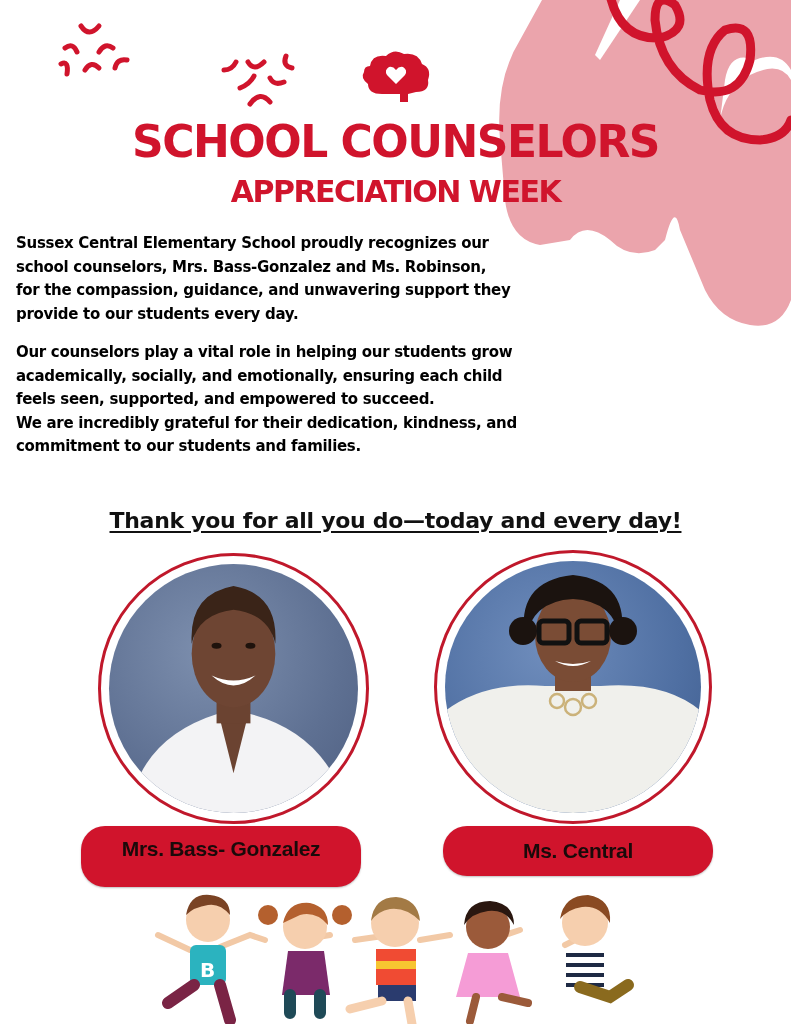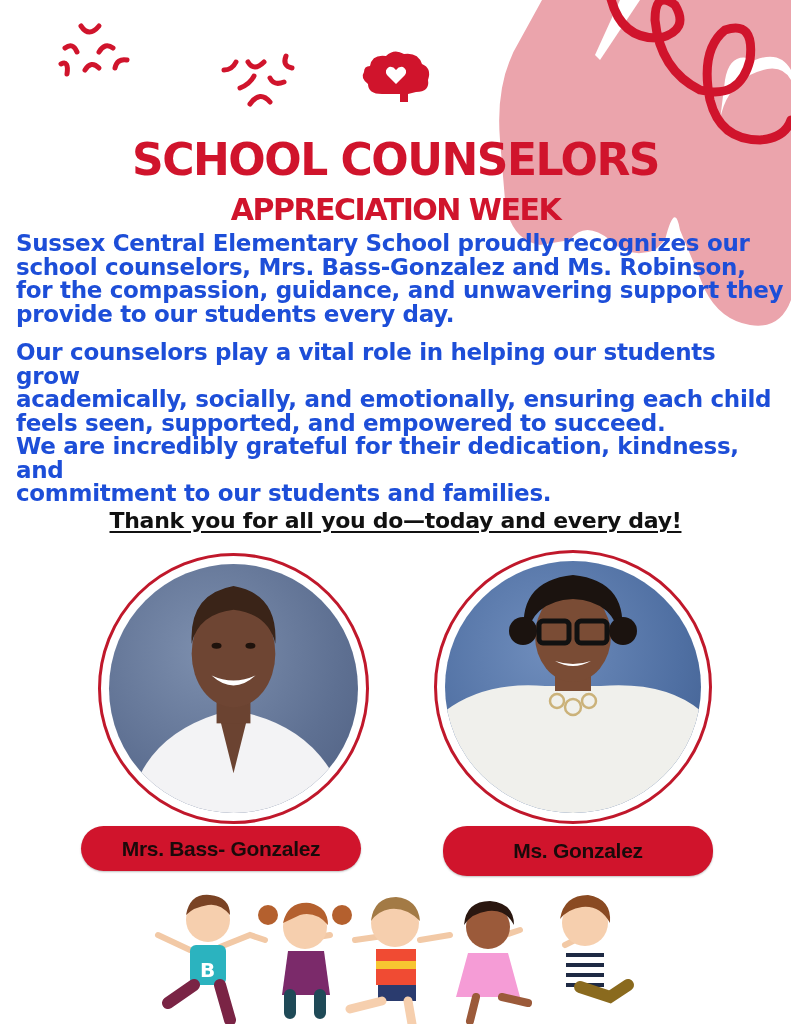--- a/index.html
+++ b/index.html
@@ -9,33 +9,33 @@
       font-family: "DejaVu Sans", sans-serif;
     }
     .deco { position: absolute; }
     .pink-blob { left: 480px; top: 0; width: 311px; height: 330px; z-index: 0; }
     .spiral { left: 600px; top: 0; width: 191px; height: 160px; z-index: 1; }
     .burst1 { left: 55px; top: 20px; width: 85px; height: 62px; z-index: 1; }
     .burst2 { left: 218px; top: 48px; width: 85px; height: 62px; z-index: 1; }
     .brain { left: 360px; top: 48px; width: 72px; height: 56px; z-index: 1; }
 
     .title {
-      position: absolute; left: 0; width: 791px; top: 135px; z-index: 2;
+      position: absolute; left: 0; width: 791px; top: 117px; z-index: 2;
       text-align: center; color: #d0142c;
       font-family: "DejaVu Sans", sans-serif; font-weight: bold;
       font-size: 44px; line-height: 50px; letter-spacing: -1.5px;
       margin: 0;
     }
     .title span { display: block; }
     .title .l2 { font-size: 30px; }
 
     .body-text {
       position: absolute; left: 16px; top: 232px; width: 770px; z-index: 2;
-      color: #1d4ed8; font-family: "DejaVu Sans", sans-serif; font-weight: bold;
-      font-size: 23px; line-height: 23.5px; letter-spacing: -0.3px;
+      color: #000000; font-family: "DejaVu Sans", sans-serif; font-weight: bold;
+      font-size: 15px; line-height: 23.5px; letter-spacing: -0.3px;
     }
     .body-text p { margin: 0; white-space: pre-line; }
     .body-text .p2 { margin-top: 15px; }
 
     .thanks {
       position: absolute; left: 0; width: 791px; top: 508px; z-index: 2;
       text-align: center; color: #111111; font-weight: bold;
       font-family: "DejaVu Sans", sans-serif; font-size: 22px; letter-spacing: -0.3px;
       text-decoration: underline; text-decoration-thickness: 2px; text-underline-offset: 3px;
     }
@@ -55,21 +55,21 @@
       background: radial-gradient(circle at 40% 35%, #6f8dbc 0%, #4f6fa2 60%, #3d5a8a 100%);
     }
     .photo-inner svg { width: 100%; height: 100%; display: block; }
 
     .name-pill {
       position: absolute; z-index: 2; background: #d0142c; color: #1a0a0a;
       border-radius: 24px; text-align: center; font-weight: bold;
       font-family: "Liberation Sans", sans-serif; font-size: 21px; letter-spacing: -0.3px;
       box-shadow: 0 1px 2px rgba(0,0,0,0.25);
     }
-    .name-pill.left { left: 81px; top: 826px; width: 280px; height: 45px; line-height: 45px; text-align: center; }
+    .name-pill.left { left: 81px; top: 826px; width: 280px; height: 61px; line-height: 45px; text-align: center; }
     .name-pill.right { left: 443px; top: 826px; width: 270px; height: 50px; line-height: 50px; }
 
     .kids { position: absolute; left: 150px; top: 885px; width: 490px; height: 139px; z-index: 2; }
   </style>
 </head>
 <body>
 
 <svg class="deco pink-blob" viewBox="0 0 311 330">
   <path d="M 62 0 L 311 0 L 311 70 Q 300 50 275 60 Q 250 50 245 80 L 240 120 Q 245 90 270 75 Q 300 60 311 80 L 311 300 Q 300 330 270 325 Q 240 320 225 290 L 200 230 Q 195 200 185 240 L 175 250 Q 150 260 130 240 Q 105 220 90 240 L 60 245 Q 30 240 25 200 L 20 140 Q 15 80 40 40 Z" fill="#eba4ac"></path>
   <path d="M 140 0 L 160 0 L 120 60 L 115 55 Z" fill="#ffffff"></path>
@@ -154,21 +154,21 @@
       <g fill="none" stroke="#cbb27a" stroke-width="2.5">
         <circle cx="112" cy="140" r="7"></circle>
           <circle cx="128" cy="146" r="8"></circle>
           <circle cx="144" cy="140" r="7"></circle>
       </g>
     </svg>
   </div>
 </div>
 
 <div class="name-pill left">Mrs. Bass- Gonzalez</div>
-<div class="name-pill right">Ms. Gonzalez</div>
+<div class="name-pill right">Ms. Central</div>
 
 <svg class="kids" viewBox="0 0 490 139">
   <g stroke="#f2c9a6" stroke-width="6" stroke-linecap="round" fill="none">
     <path d="M 8 50 L 40 65"></path>
       <path d="M 70 62 L 100 50 L 115 55"></path>
       <path d="M 150 55 L 180 50"></path>
     <path d="M 205 55 L 240 50"></path>
       <path d="M 270 55 L 300 50"></path>
       <path d="M 340 55 L 370 45"></path>
       <path d="M 415 60 L 445 45"></path>

